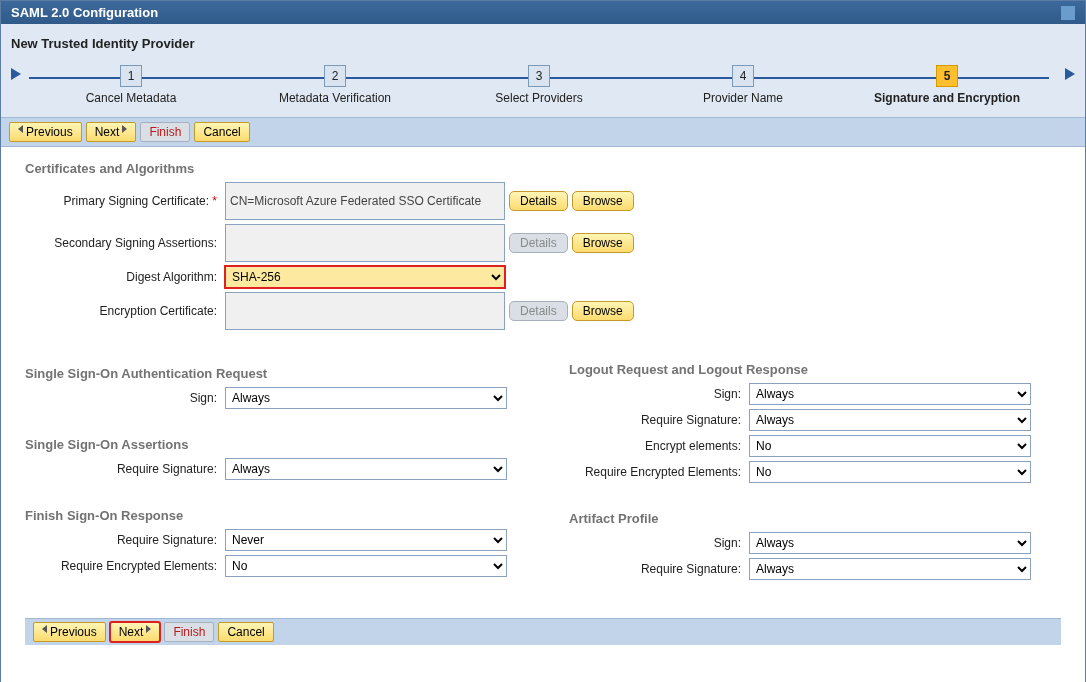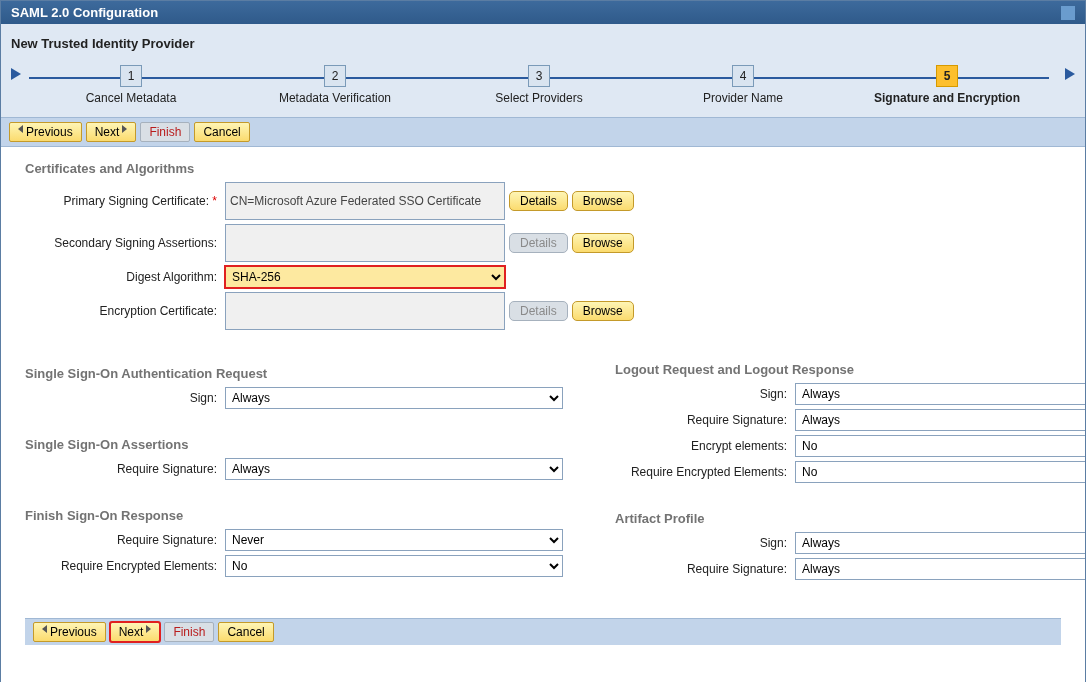--- a/index.html
+++ b/index.html
@@ -27,21 +27,21 @@
 .btn .arr-l, .btn .arr-r { width: 0; height: 0; border-top: 4px solid transparent; border-bottom: 4px solid transparent; }
 .btn .arr-l { border-right: 5px solid #555; }
 .btn .arr-r { border-left: 5px solid #555; }
 .content { padding: 14px 24px; background: #fff; height: 546px; overflow: auto; }
 .section-title { font-size: 13px; font-weight: bold; color: #737373; margin-bottom: 6px; }
 .form-row { display: flex; align-items: center; margin-bottom: 4px; }
 .form-label { width: 200px; text-align: right; padding-right: 8px; font-size: 12px; color: #222; }
 .req { color: #d00; }
 .text-input { width: 280px; height: 38px; border: 1px solid #8aa2bd; background: #f0f0f0; padding: 2px 4px; font-size: 12px; color: #444; }
 .select-input { width: 280px; height: 22px; border: 1px solid #8aa2bd; background: #fff; font-size: 12px; padding: 1px 2px; }
-.select-input.wide { width: 338px; }
+.select-input.wide { width: 282px; }
 .select-hl { outline: 2px solid #e02020; outline-offset: -1px; background: #fde9a0; }
 .btn-details, .btn-browse { background: linear-gradient(to bottom, #fef5b5, #fbdb6e); border: 1px solid #c49a2a; border-radius: 5px; padding: 2px 10px; font-size: 12px; cursor: pointer; margin-left: 4px; }
 .btn-details.disabled { background: #d9dfe5; border-color: #a6b1bd; color: #8a8a8a; }
 .two-col { display: flex; gap: 52px; margin-top: 32px; align-items: center; }
 .col { flex: 1; }
 .col .form-label { width: 200px; }
 .col-right .form-label { width: 180px; }
 .section-block { margin-bottom: 28px; }
 .btn-bar-bottom { display: flex; gap: 4px; padding: 3px 8px; background: #c2d4ea; border-top: 1px solid #a0b8d4; margin-top: 10px; }
 </style>

